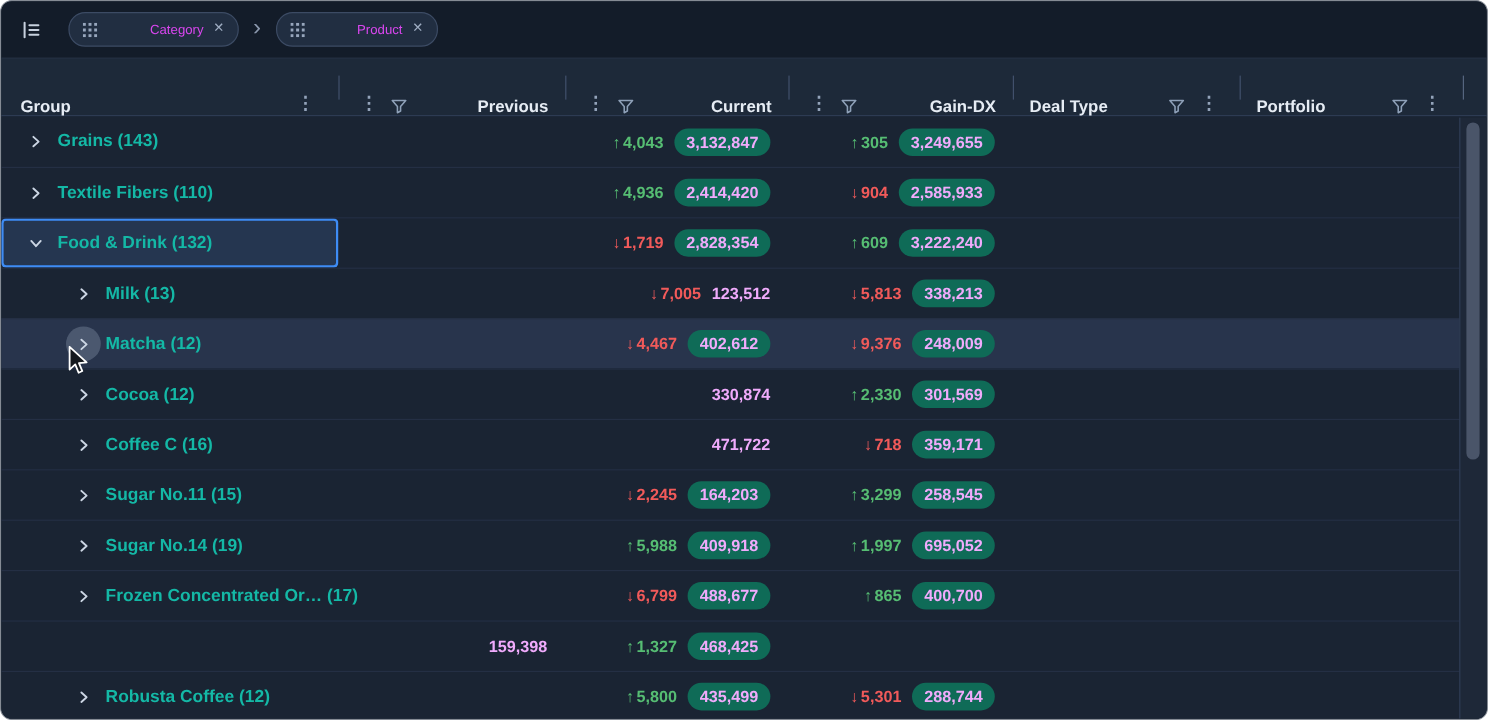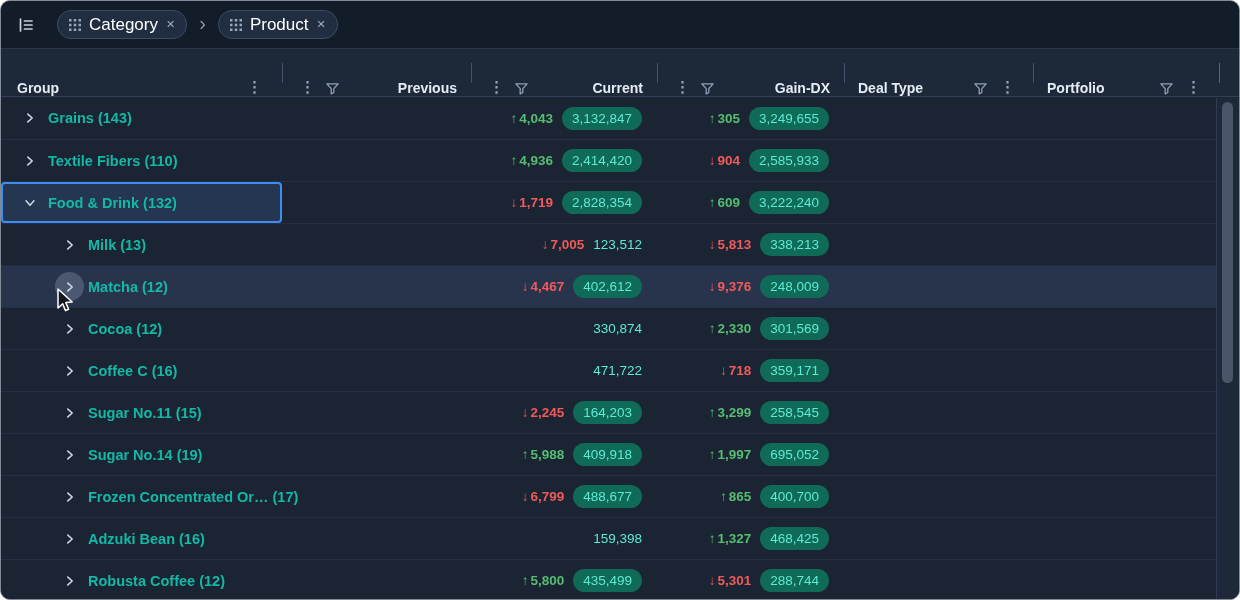--- a/index.html
+++ b/index.html
@@ -15,21 +15,21 @@
   }
   .panel-btn{
     width:34px;height:34px;border:none;background:transparent;border-radius:6px;
     display:flex;align-items:center;justify-content:center;cursor:pointer;
   }
   .chips{display:flex;align-items:center;gap:12px;}
   .chip{
     display:flex;align-items:center;gap:8px;height:27px;padding:0 11px;
     background:#212e41;border:1px solid #3c4b64;border-radius:14px;cursor:pointer;
   }
-  .chip-label{font-size:17px;color:#ffffff;}
+  .chip-label{font-size:11px;color:#d946ef;margin-left:36px;}
   .chip-close{font-size:11px;color:#9fadc2;cursor:pointer;line-height:1;}
   .chip-sep{font-size:20px;color:#8b98ad;line-height:1;margin-top:-3px;}
   
   .header{
     height:48px;background:#1d2939;border-bottom:1px solid #32405a;
     display:grid;grid-template-columns:281px 189px 186px 187px 189px 186px 22px;
     box-sizing:border-box;
   }
   .hcell{display:flex;align-items:flex-end;position:relative;padding:0 14px;box-sizing:border-box;}
   .h-group{padding:0 16px;}
@@ -67,21 +67,21 @@
   .row.expanded .chev svg{transform:rotate(90deg);}
   .row-label{font-size:14.5px;font-weight:600;color:#14b8a6;white-space:nowrap;}
   .row.selected .c-group{
     background:#253650;border-radius:4px;
     box-shadow:inset 0 0 0 2px #3e8cf5;
   }
   .c-num{justify-content:flex-end;gap:9px;padding-right:15px;}
   .delta{display:flex;align-items:center;gap:2px;font-size:13.5px;font-weight:600;white-space:nowrap;}
   .delta.up{color:#56bd73;}
   .delta.down{color:#f15a5a;}
-  .value{font-size:13.5px;font-weight:400;color:#5eead4;white-space:nowrap;}
+  .value{font-size:13.5px;font-weight:700;color:#f0abfc;white-space:nowrap;}
   .value.badge{background:#0f6b57;padding:4px 10px;border-radius:13px;}
   
   .vscroll{
     position:absolute;top:97px;right:0;bottom:0;width:22px;
     background:#1e2838;border-left:1px solid #2e3c55;cursor:pointer;
   }
   .vthumb{
     position:absolute;left:5px;top:4px;width:11px;height:281px;
     background:#4a5569;border-radius:6px;cursor:grab;
   }
@@ -460,28 +460,20 @@
             <span class="delta-val">865</span>
           </span>
       <span class="value badge">400,700</span>
     </div>
     <div class="cell"></div>
     <div class="cell"></div>
     <div class="cell"></div>
   </div>
 
   <div class="row level-1">
-    <div class="cell c-group">
-      <span class="chev">
-        <svg width="14" height="14" viewBox="0 0 16 16">
-              <path d="M5.5 3.5 L10.5 8 L5.5 12.5" fill="none" stroke="#ccd6e4" stroke-width="1.8" stroke-linecap="round" stroke-linejoin="round"></path>
-            </svg>
-      </span>
-      <span class="row-label">Adzuki Bean (16)</span>
-    </div>
     <div class="cell"></div>
     <div class="cell c-num c-current">
 
       <span class="value">159,398</span>
     </div>
     <div class="cell c-num c-gain">
       <span class="delta up">
             <span class="arrow">↑</span>
             <span class="delta-val">1,327</span>
           </span>

